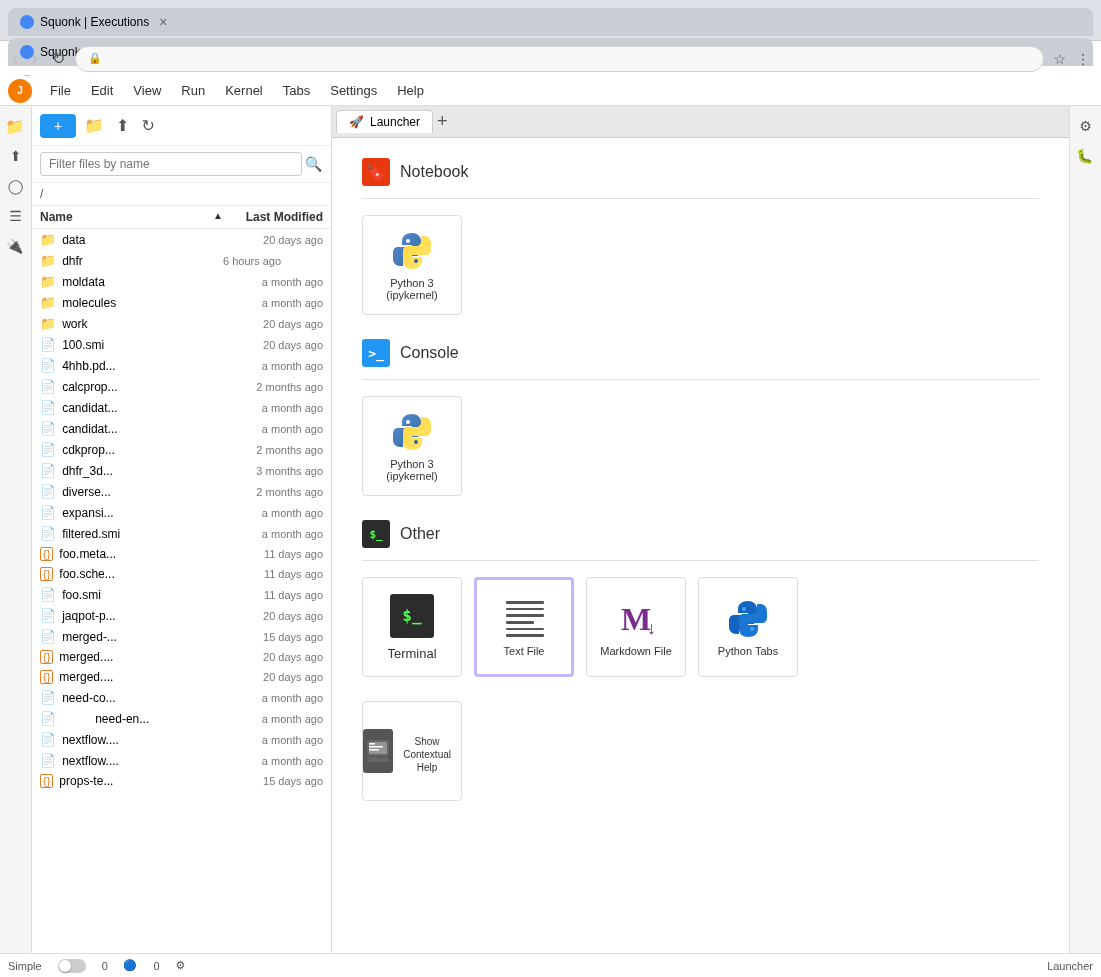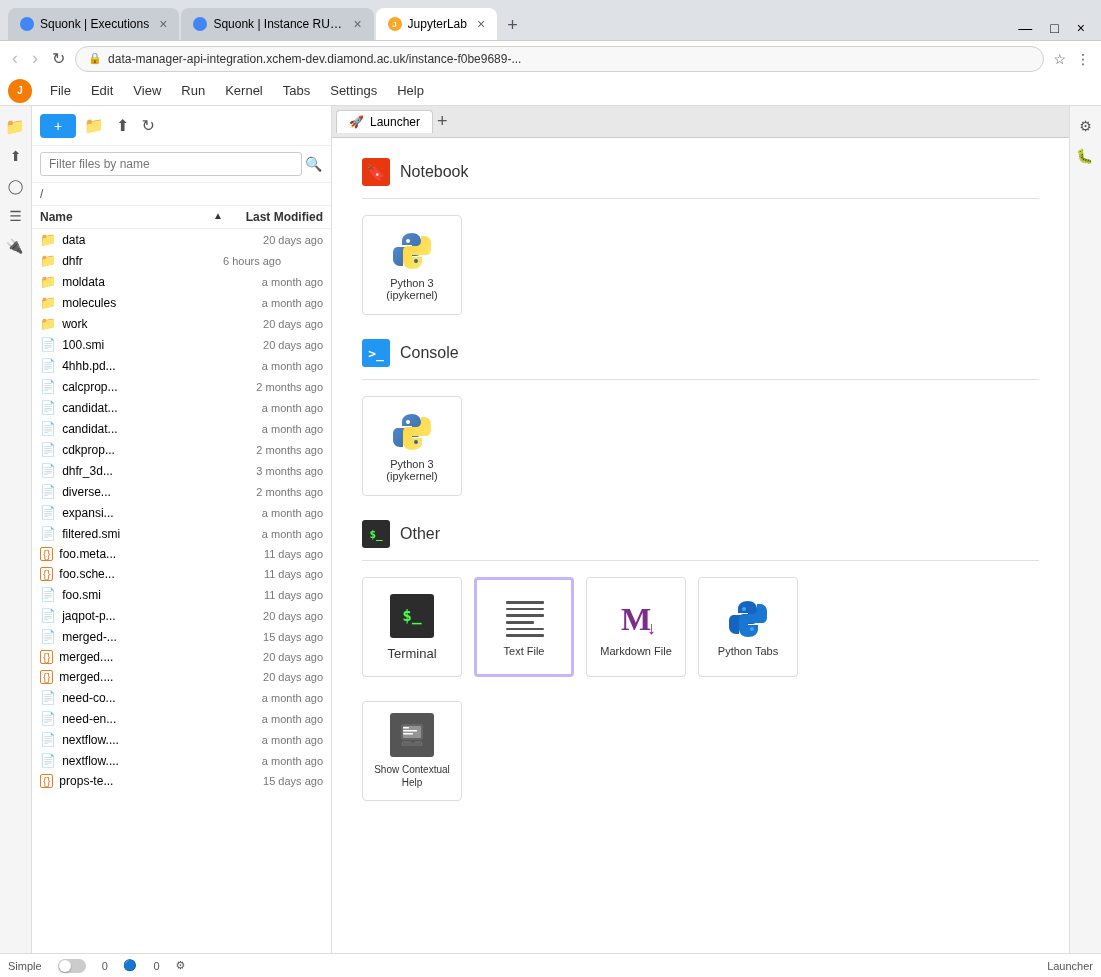--- a/index.html
+++ b/index.html
@@ -3,21 +3,21 @@
   <meta charset="utf-8">
   <style>
     * { box-sizing: border-box; margin: 0; padding: 0; }
     body { font-family: -apple-system, BlinkMacSystemFont, 'Segoe UI', sans-serif; font-size: 13px; background: #f0f0f0; width: 1101px; height: 977px; overflow: hidden; }
   </style>
 </head>
 <body>
 
 <div style="background:#dee1e6;">
 
-  <div style="display:flex;align-items:flex-end;padding:8px 8px 0;gap:2px;height:40px;">
+  <div style="display:flex;padding:8px 8px 0;gap:2px;height:40px;flex-direction:column;">
     <div style="display:flex;align-items:center;padding:6px 12px;border-radius:8px 8px 0 0;font-size:12px;gap:6px;height:32px;cursor:pointer;background:#c9cdd4;">
       <div style="width:14px;height:14px;border-radius:50%;background:#4285f4;flex-shrink:0;"></div>
       <span style="max-width:130px;overflow:hidden;text-overflow:ellipsis;white-space:nowrap;">Squonk | Executions</span>
       <span style="color:#666;font-size:14px;cursor:pointer;margin-left:4px;">×</span>
     </div>
     <div style="display:flex;align-items:center;padding:6px 12px;border-radius:8px 8px 0 0;font-size:12px;gap:6px;height:32px;cursor:pointer;background:#c9cdd4;">
       <div style="width:14px;height:14px;border-radius:50%;background:#4285f4;flex-shrink:0;"></div>
       <span style="max-width:130px;overflow:hidden;text-overflow:ellipsis;white-space:nowrap;">Squonk | Instance RUNNI...</span>
       <span style="color:#666;font-size:14px;cursor:pointer;margin-left:4px;">×</span>
     </div>
@@ -32,21 +32,20 @@
     <button style="background:none;border:none;cursor:pointer;font-size:14px;padding:4px 8px;">□</button>
     <button style="background:none;border:none;cursor:pointer;font-size:14px;padding:4px 8px;">×</button>
   </div>
 
   <div style="background:#ffffff;display:flex;align-items:center;padding:4px 8px;gap:6px;height:36px;border-top:1px solid #ccc;">
     <button style="background:none;border:none;cursor:pointer;color:#bbb;font-size:18px;padding:2px 4px;">‹</button>
     <button style="background:none;border:none;cursor:pointer;color:#bbb;font-size:18px;padding:2px 4px;">›</button>
     <button style="background:none;border:none;cursor:pointer;color:#555;font-size:16px;padding:2px 4px;">↻</button>
     <div style="flex:1;border:1px solid #d0d0d0;border-radius:20px;padding:2px 12px;font-size:12px;background:#f8f8f8;height:26px;display:flex;align-items:center;gap:6px;">
       <span style="font-size:11px;color:#555;">🔒</span>
-      <input style="flex: 1 1 0%; border: none; background: transparent; font-size: 12px; color: rgb(51, 51, 51); outline: none;" value="data-manager-api-integration.xchem-dev.diamond.ac.uk/instance-f0be9689-...">
     </div>
     <div style="display:flex;gap:4px;align-items:center;">
       <span style="font-size:14px;cursor:pointer;padding:2px 3px;color:#555;">☆</span>
       <span style="font-size:14px;cursor:pointer;padding:2px 3px;color:#555;">⋮</span>
     </div>
   </div>
 </div>
 
 <div style="display:flex;flex-direction:column;height:calc(977px - 76px);">
 
@@ -205,21 +204,21 @@
             <span style="flex:1;overflow:hidden;text-overflow:ellipsis;white-space:nowrap;">merged....</span>
             <span style="width:100px;text-align:right;color:#777;flex-shrink:0;font-size:11px;">20 days ago</span>
           </div>
           <div style="display: flex; align-items: center; padding: 3px 8px; cursor: pointer; font-size: 12px;">
             <span style="color:#aaa;font-size:13px;margin-right:6px;flex-shrink:0;">📄</span>
             <span style="flex:1;overflow:hidden;text-overflow:ellipsis;white-space:nowrap;">need-co...</span>
             <span style="width:100px;text-align:right;color:#777;flex-shrink:0;font-size:11px;">a month ago</span>
           </div>
           <div style="display: flex; align-items: center; padding: 3px 8px; cursor: pointer; font-size: 12px;">
             <span style="color:#aaa;font-size:13px;margin-right:6px;flex-shrink:0;">📄</span>
-            <span style="flex:1;overflow:hidden;text-overflow:ellipsis;white-space:nowrap;">need-en...</span>
+            <span style="flex:1;overflow:hidden;text-overflow:ellipsis;white-space:nowrap;margin-left:33px;">need-en...</span>
             <span style="width:100px;text-align:right;color:#777;flex-shrink:0;font-size:11px;">a month ago</span>
           </div>
           <div style="display: flex; align-items: center; padding: 3px 8px; cursor: pointer; font-size: 12px;">
             <span style="color:#aaa;font-size:13px;margin-right:6px;flex-shrink:0;">📄</span>
             <span style="flex:1;overflow:hidden;text-overflow:ellipsis;white-space:nowrap;">nextflow....</span>
             <span style="width:100px;text-align:right;color:#777;flex-shrink:0;font-size:11px;">a month ago</span>
           </div>
           <div style="display: flex; align-items: center; padding: 3px 8px; cursor: pointer; font-size: 12px;">
             <span style="color:#aaa;font-size:13px;margin-right:6px;flex-shrink:0;">📄</span>
             <span style="flex:1;overflow:hidden;text-overflow:ellipsis;white-space:nowrap;">nextflow....</span>
@@ -353,21 +352,21 @@
                 <path d="M22 40 C28 40 32 37 32 32 L32 28 L22 28 L22 26 L36 26 C39 26 41 24 41 20 L41 14 C41 10 38 7 34 7 L31 7 L31 12 C31 15 29 17 26 17 L18 17 C15 17 13 19 13 22 L13 32 C13 37 17 40 22 40 Z" fill="#1976d2"></path>
                 <circle cx="18" cy="12" r="2" fill="#42a5f5"></circle>
                 <circle cx="26" cy="32" r="2" fill="#42a5f5"></circle>
               </svg>
               <span style="font-size:11px;text-align:center;color:#333;margin-top:4px;">Python Tabs</span>
             </div>
           </div>
 
           <div style="display:flex;gap:12px;flex-wrap:wrap;margin-bottom:24px;">
 
-            <div style="width:100px;height:100px;border:1px solid #ddd;border-radius:4px;display:flex;flex-direction:column;align-items:center;justify-content:center;cursor:pointer;background:white;">
+            <div style="width:100px;height:100px;border:1px solid #ddd;border-radius:4px;display:flex;align-items:center;justify-content:center;cursor:pointer;background:white;">
               <div style="background:#555;color:white;width:44px;height:44px;display:flex;align-items:center;justify-content:center;font-size:20px;border-radius:3px;">
                 <svg width="28" height="28" viewBox="0 0 28 28" fill="white">
                   <rect x="3" y="3" width="22" height="16" rx="2" fill="#666"></rect>
                   <rect x="5" y="5" width="18" height="12" rx="1" fill="white" opacity="0.3"></rect>
                   <rect x="4" y="20" width="10" height="2" rx="1" fill="#666"></rect>
                   <rect x="16" y="20" width="8" height="2" rx="1" fill="#666"></rect>
                   <rect x="3" y="22" width="22" height="3" rx="1" fill="#666"></rect>
                   <rect x="5" y="6" width="6" height="1.5" rx="0.5" fill="white"></rect>
                   <rect x="5" y="9" width="14" height="1.5" rx="0.5" fill="white"></rect>
                   <rect x="5" y="12" width="10" height="1.5" rx="0.5" fill="white"></rect>

